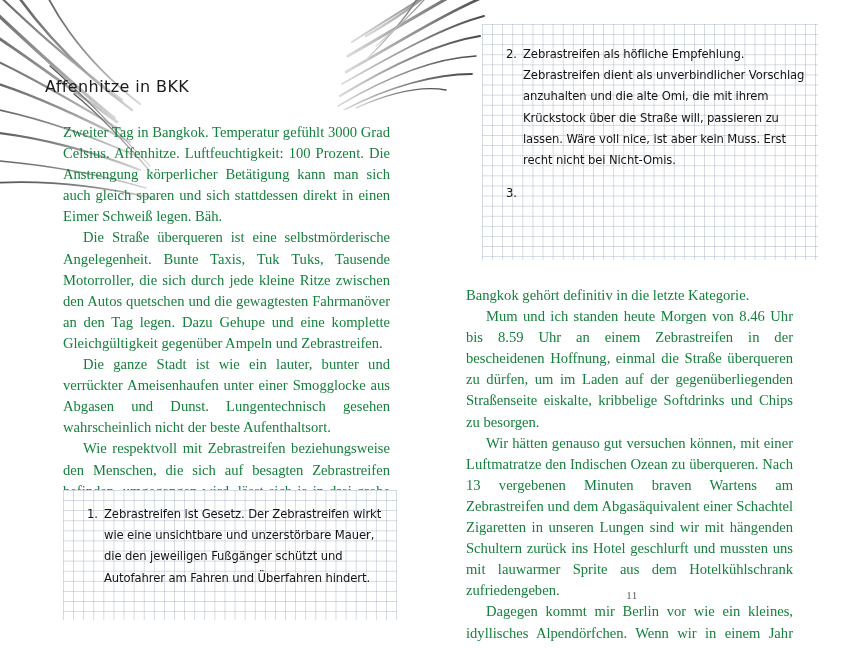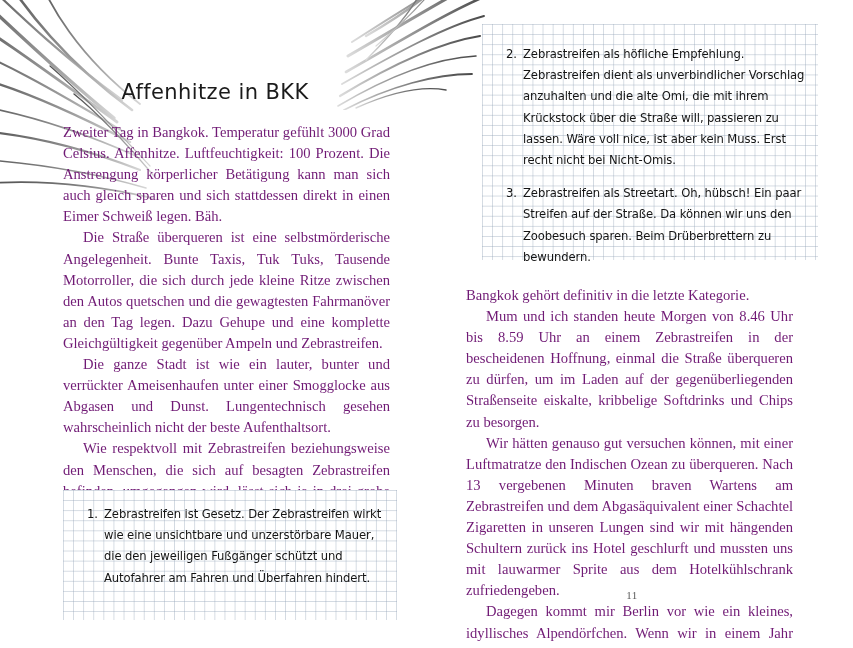--- a/index.html
+++ b/index.html
@@ -33,37 +33,37 @@
   }
   #col-left  { left: 45px; }
   #col-right { left: 462px; }
 
   
   .chapter-title {
     position: absolute;
     left: 0;
     top: 66px;
     width: 340px;
-    text-align: center;
+    text-align: left;
     font-family: "DejaVu Sans", sans-serif;
-    font-size: 21px;
+    font-size: 16px;
     font-weight: 400;
     letter-spacing: 0.4px;
     color: #1b1b1b;
     white-space: nowrap;
   }
 
   
   .prose {
     position: absolute;
     width: 327px;
     font-family: "Liberation Serif", serif;
     font-size: 14.6px;
     line-height: 21.1px;
-    color: #701a75;
+    color: #15803d;
     text-align: justify;
     text-justify: inter-word;
     hyphens: manual;
   }
   #prose-left  { left: 18px; top: 122px; }
   #prose-right { left: 4px;  top: 285px; }
   .prose p {
     margin: 0;
     text-indent: 0;
   }
@@ -199,21 +199,20 @@
   <div class="col" id="col-right">
 
     <div class="gridbox" id="gridbox-2">
       <ul class="note-list">
         <li class="note-item">
           <span class="note-marker">2.</span>
           <span>Zebrastreifen als höfliche Empfehlung. Zebrastreifen dient als unverbindlicher Vorschlag anzuhalten und die alte Omi, die mit ihrem Krückstock über die Straße will, passieren zu lassen. Wäre voll nice, ist aber kein Muss. Erst recht nicht bei Nicht-Omis.</span>
         </li>
         <li class="note-item">
           <span class="note-marker">3.</span>
-          <span>Zebrastreifen als Streetart. Oh, hübsch! Ein paar Streifen auf der Straße. Da können wir uns den Zoobesuch sparen. Beim Drüberbrettern zu bewundern.</span>
         </li>
       </ul>
     </div>
 
     <div class="prose" id="prose-right">
       <p>Bangkok gehört definitiv in die letzte Kategorie.</p>
       <p>Mum und ich standen heute Morgen von 8.46 Uhr bis 8.59 Uhr an einem Zebrastreifen in der bescheidenen Hoffnung, einmal die Straße überqueren zu dürfen, um im Laden auf der gegenüberliegenden Straßenseite eiskalte, kribbelige Softdrinks und Chips zu besorgen.</p>
       <p>Wir hätten genauso gut versuchen können, mit einer Luftmatratze den Indischen Ozean zu überqueren. Nach 13 vergebenen Minuten braven Wartens am Zebrastreifen und dem Abgasäquivalent einer Schachtel Zigaretten in unseren Lungen sind wir mit hängenden Schultern zurück ins Hotel geschlurft und mussten uns mit lauwarmer Sprite aus dem Hotelkühlschrank zufriedengeben.</p>
       <p>Dagegen kommt mir Berlin vor wie ein kleines, idyllisches Alpendörfchen. Wenn wir in einem Jahr zurück sind, werde ich wahrscheinlich jedem Autofahrer, der die Güte</p>
     </div>

